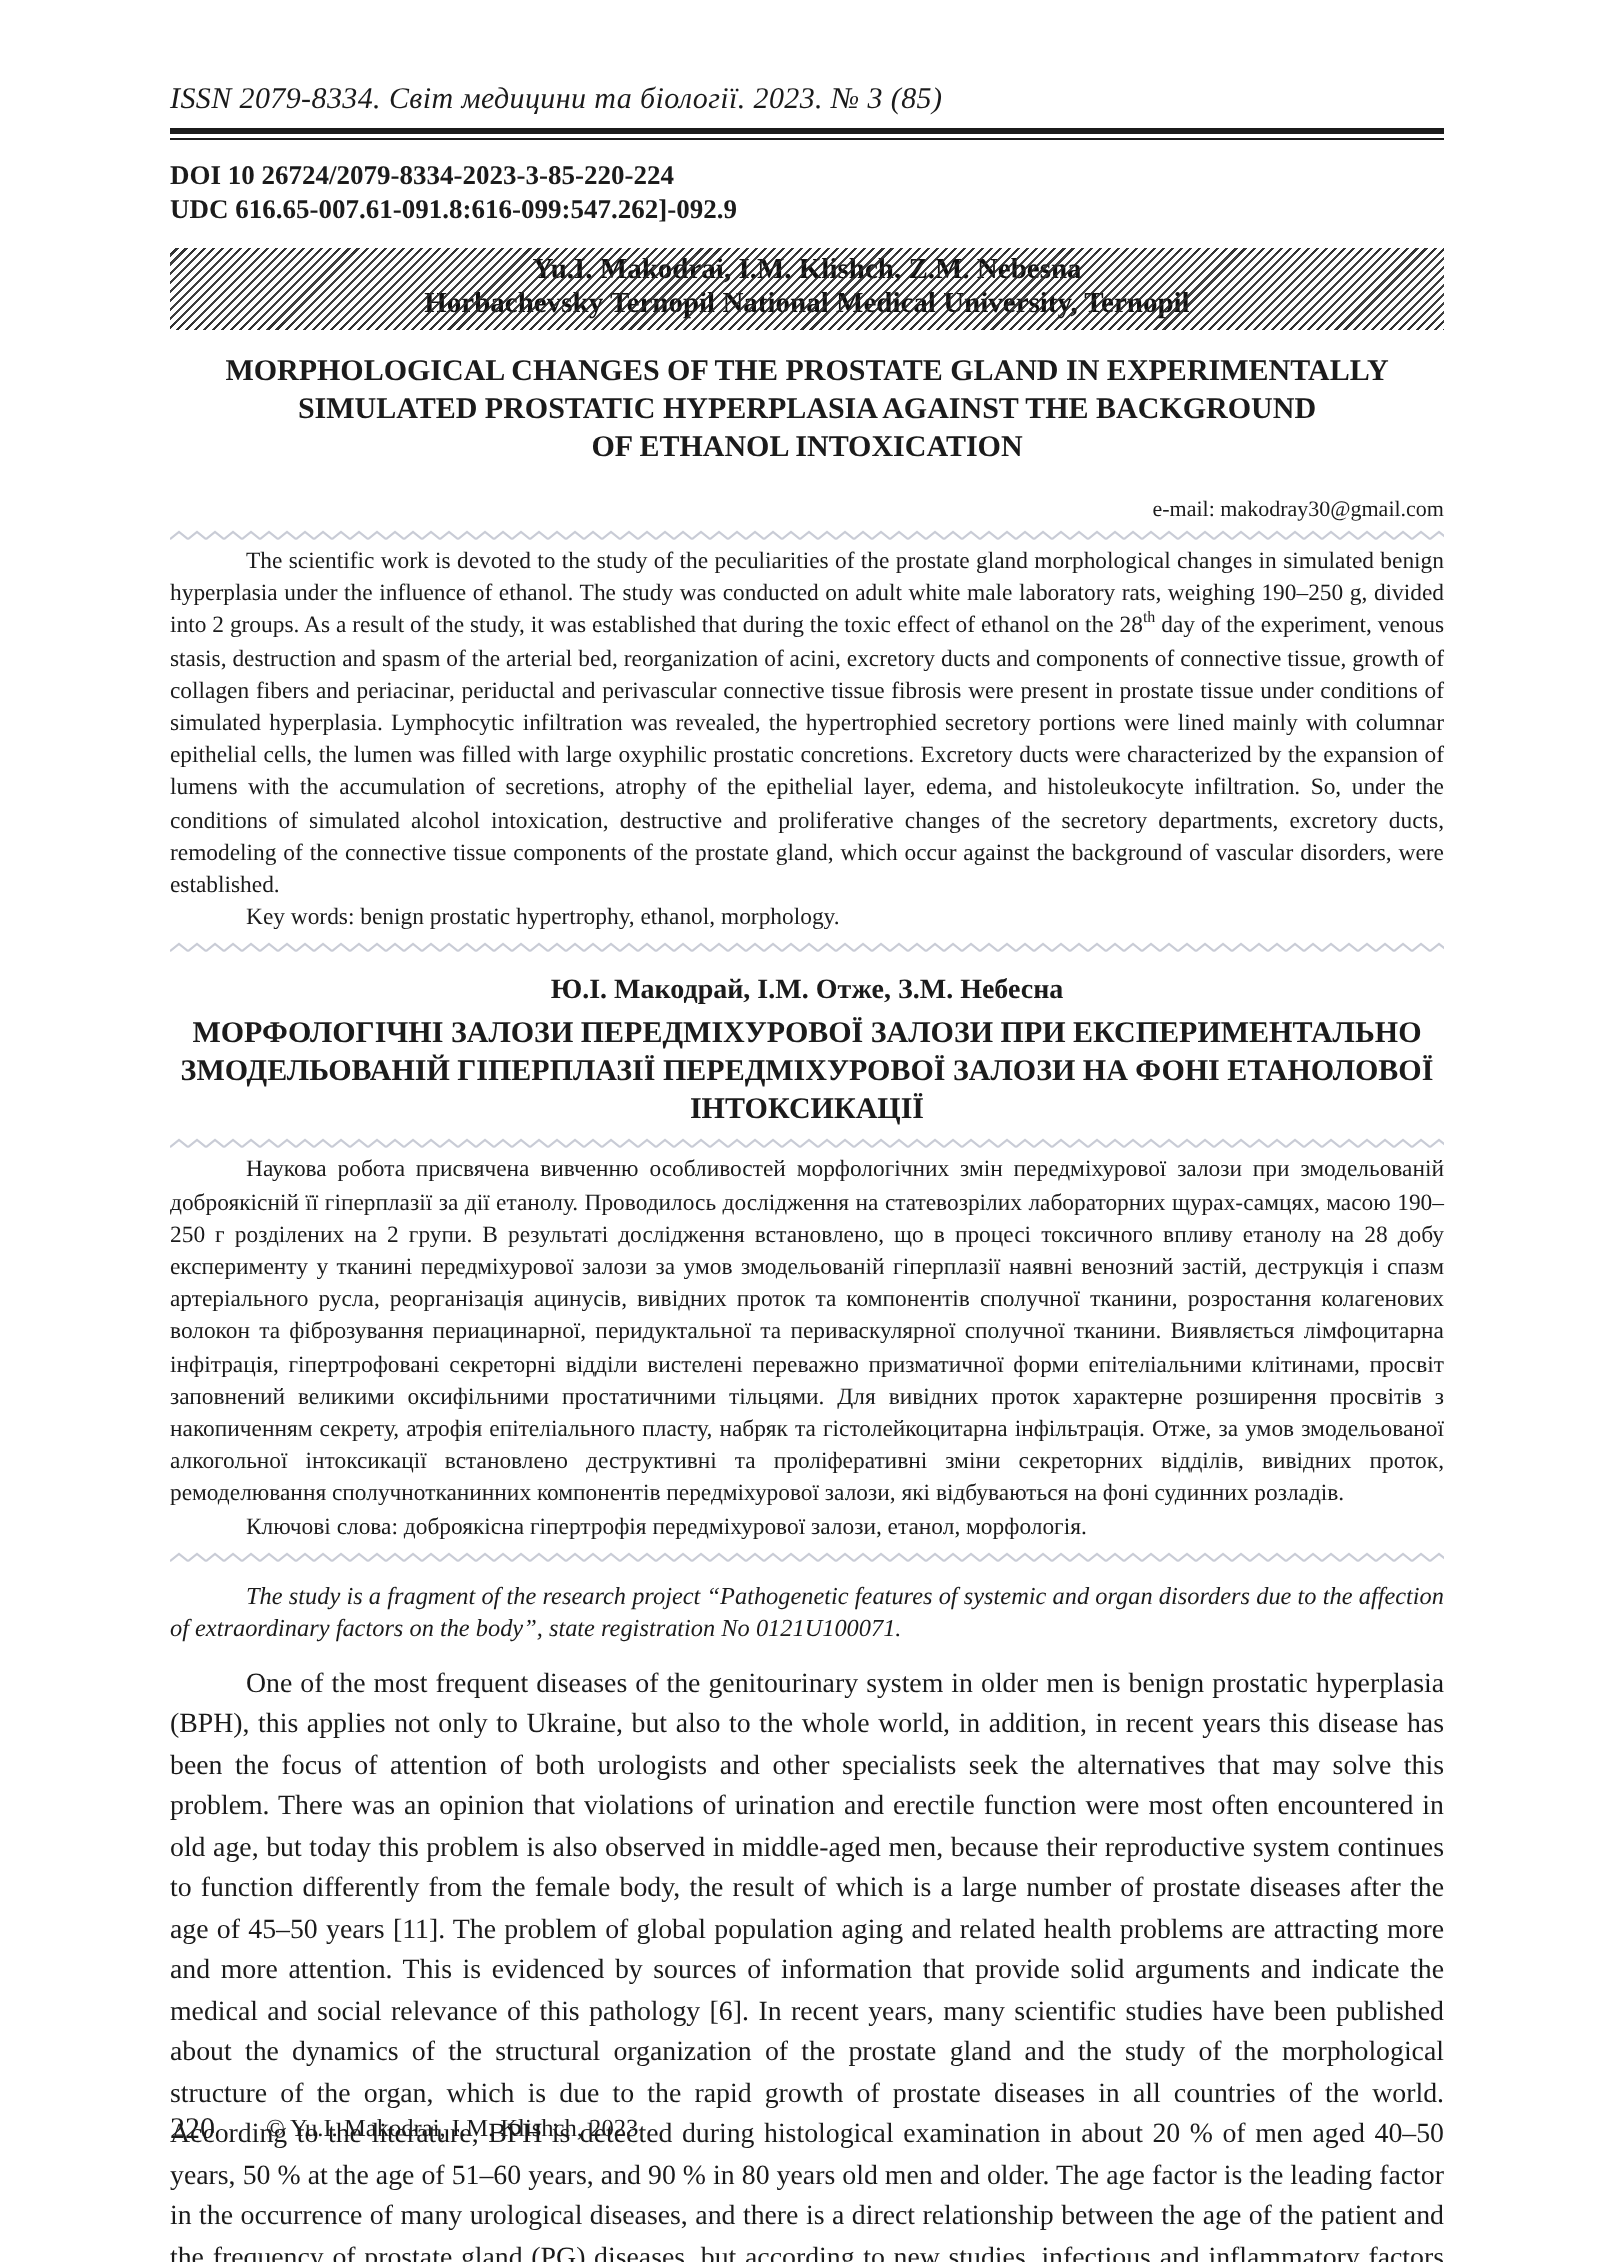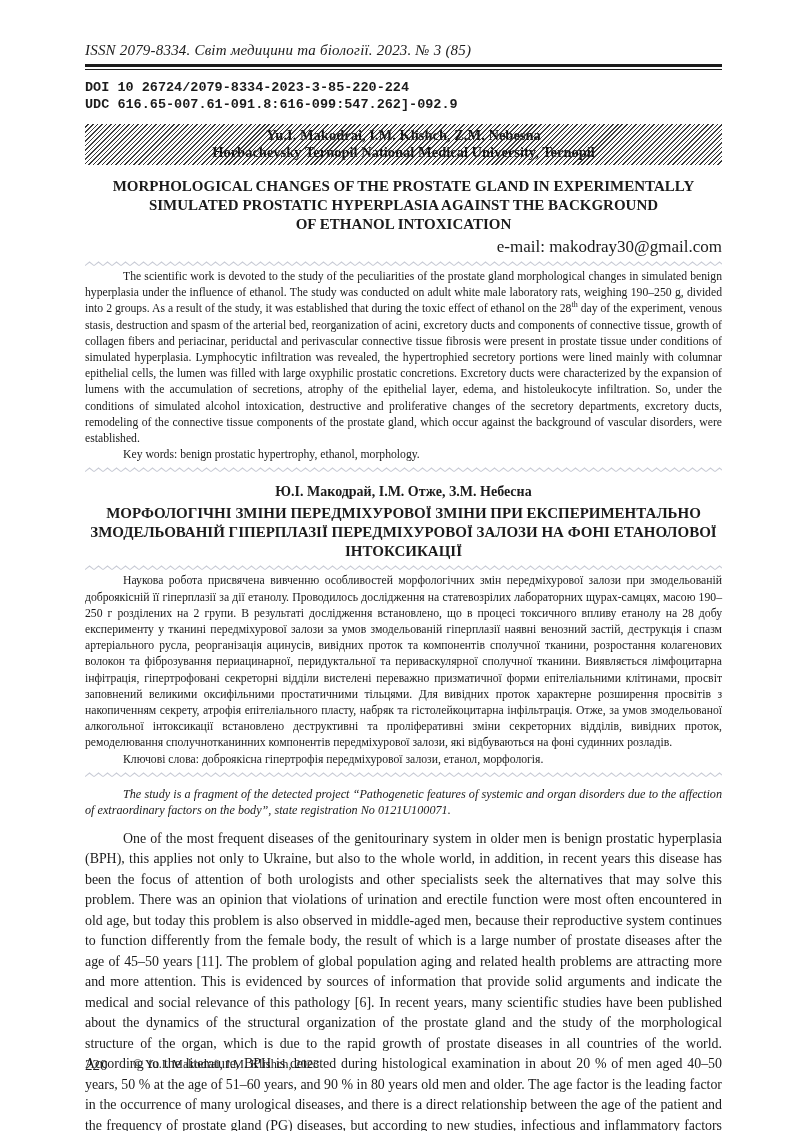--- a/index.html
+++ b/index.html
@@ -24,21 +24,20 @@
     letter-spacing: 0.2px;
     padding-bottom: 3px;
   }
   .header-rule-thick { height: 3px; background: #1b1b1b; margin-top: 2px; }
   .header-rule-thin  { height: 1px; background: #1b1b1b; margin-top: 2px; }
   .doi-udc { margin-top: 9px; }
   .doi-line, .udc-line {
     font-size: 13.5px;
     font-weight: bold;
     line-height: 17px;
-    font-family: Liberation Mono, monospace;
   }
   
   .hatch-band {
     margin-top: 11px;
     position: relative;
     text-align: center;
     padding: 3px 0 4px 0;
     background: repeating-linear-gradient(135deg, #ffffff 0px, #ffffff 2.1px, #3a3a3a 2.1px, #3a3a3a 3.2px);
   }
   .hatch-band::after {
@@ -60,22 +59,22 @@
   
   .title-en {
     margin-top: 12px;
     text-align: center;
     font-weight: bold;
     font-size: 15px;
     line-height: 19px;
   }
   .email-line {
     text-align: right;
-    font-size: 17px;
-    margin-top: 3px;
+    font-size: 11px;
+    margin-top: 15px;
   }
   
   .zigzag { display: block; margin: 4px 0 2px 0; height: 6px; }
   
   .abstract {
     font-size: 11.7px;
     line-height: 16.2px;
     text-align: justify;
     text-indent: 38px;
   }
@@ -186,21 +185,21 @@
         <pattern id="zz2" width="9" height="6" patternUnits="userSpaceOnUse">
       <path d="M0 4.6 L4.5 1 L9 4.6" fill="none" stroke="#c9ccd6" stroke-width="1.1"></path>
     </pattern>
       </defs>
     <rect width="637" height="6" fill="url(#zz2)"></rect>
   </svg>
 
   <div class="authors-uk">Ю.І. Макодрай, І.М. Отже, З.М. Небесна</div>
 
   <div class="title-uk">
-    <div>МОРФОЛОГІЧНІ ЗМІНИ ПЕРЕДМІХУРОВОЇ ЗМІНИ ПРИ ЕКСПЕРИМЕНТАЛЬНО</div>
+    <div>МОРФОЛОГІЧНІ ЗАЛОЗИ ПЕРЕДМІХУРОВОЇ ЗАЛОЗИ ПРИ ЕКСПЕРИМЕНТАЛЬНО</div>
     <div>ЗМОДЕЛЬОВАНІЙ ГІПЕРПЛАЗІЇ ПЕРЕДМІХУРОВОЇ ЗАЛОЗИ НА ФОНІ ЕТАНОЛОВОЇ</div>
     <div>ІНТОКСИКАЦІЇ</div>
   </div>
 
   <svg class="zigzag mt4" width="637" height="6">
     <defs>
         <pattern id="zz3" width="9" height="6" patternUnits="userSpaceOnUse">
       <path d="M0 4.6 L4.5 1 L9 4.6" fill="none" stroke="#c9ccd6" stroke-width="1.1"></path>
     </pattern>
       </defs>
@@ -212,21 +211,21 @@
 
   <svg class="zigzag" width="637" height="6">
     <defs>
         <pattern id="zz4" width="9" height="6" patternUnits="userSpaceOnUse">
       <path d="M0 4.6 L4.5 1 L9 4.6" fill="none" stroke="#c9ccd6" stroke-width="1.1"></path>
     </pattern>
       </defs>
     <rect width="637" height="6" fill="url(#zz4)"></rect>
   </svg>
 
-  <p class="study-note">The study is a fragment of the detected project “Pathogenetic features of systemic and organ disorders due to the affection of extraordinary factors on the body”, state registration No 0121U100071.</p>
+  <p class="study-note">The study is a fragment of the research project “Pathogenetic features of systemic and organ disorders due to the affection of extraordinary factors on the body”, state registration No 0121U100071.</p>
 
   <p class="body-par">One of the most frequent diseases of the genitourinary system in older men is benign prostatic hyperplasia (BPH), this applies not only to Ukraine, but also to the whole world, in addition, in recent years this disease has been the focus of attention of both urologists and other specialists seek the alternatives that may solve this problem. There was an opinion that violations of urination and erectile function were most often encountered in old age, but today this problem is also observed in middle-aged men, because their reproductive system continues to function differently from the female body, the result of which is a large number of prostate diseases after the age of 45–50 years [11]. The problem of global population aging and related health problems are attracting more and more attention. This is evidenced by sources of information that provide solid arguments and indicate the medical and social relevance of this pathology [6]. In recent years, many scientific studies have been published about the dynamics of the structural organization of the prostate gland and the study of the morphological structure of the organ, which is due to the rapid growth of prostate diseases in all countries of the world. According to the literature, BPH is detected during histological examination in about 20 % of men aged 40–50 years, 50 % at the age of 51–60 years, and 90 % in 80 years old men and older. The age factor is the leading factor in the occurrence of many urological diseases, and there is a direct relationship between the age of the patient and the frequency of prostate gland (PG) diseases, but according to new studies, infectious and inflammatory factors also play an important role in the etiology of BPH [4, 13]. In addition to the widespread prevalence of this problem, it also has a wide negative impact on the entire body, on all organs and systems, and the vascular bed. Due to its toxic effect, ethanol affects the resistive link of the hemomicrocirculatory bed, penetrates it, causing oxidative stress with subsequent</p>
 
 </div>
 
 <div class="footer">
   <span class="copyright">© Yu.I. Makodrai, I.M. Klishch, 2023</span>
   <span class="page-number">220</span>
 </div>
 

